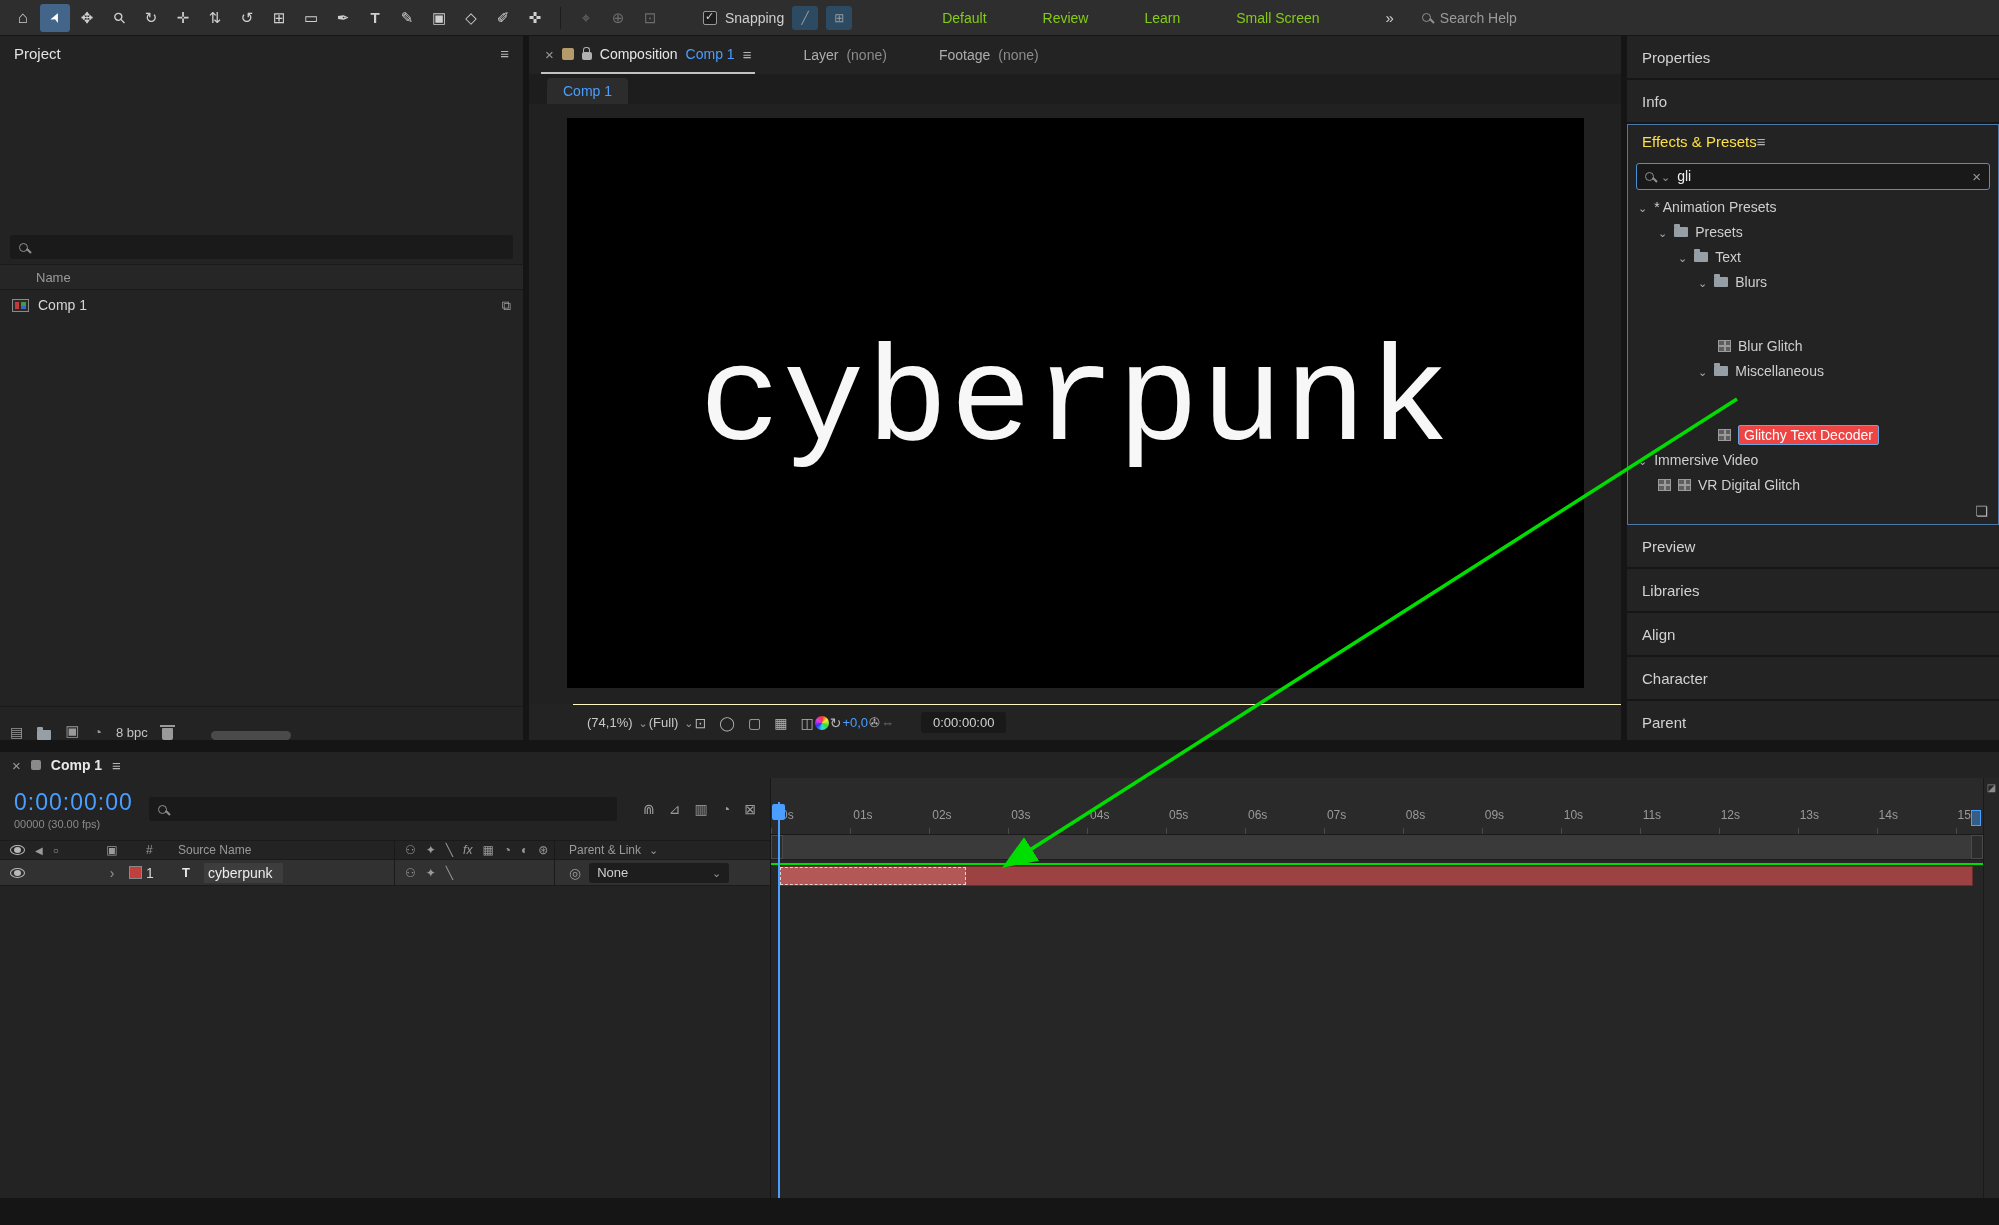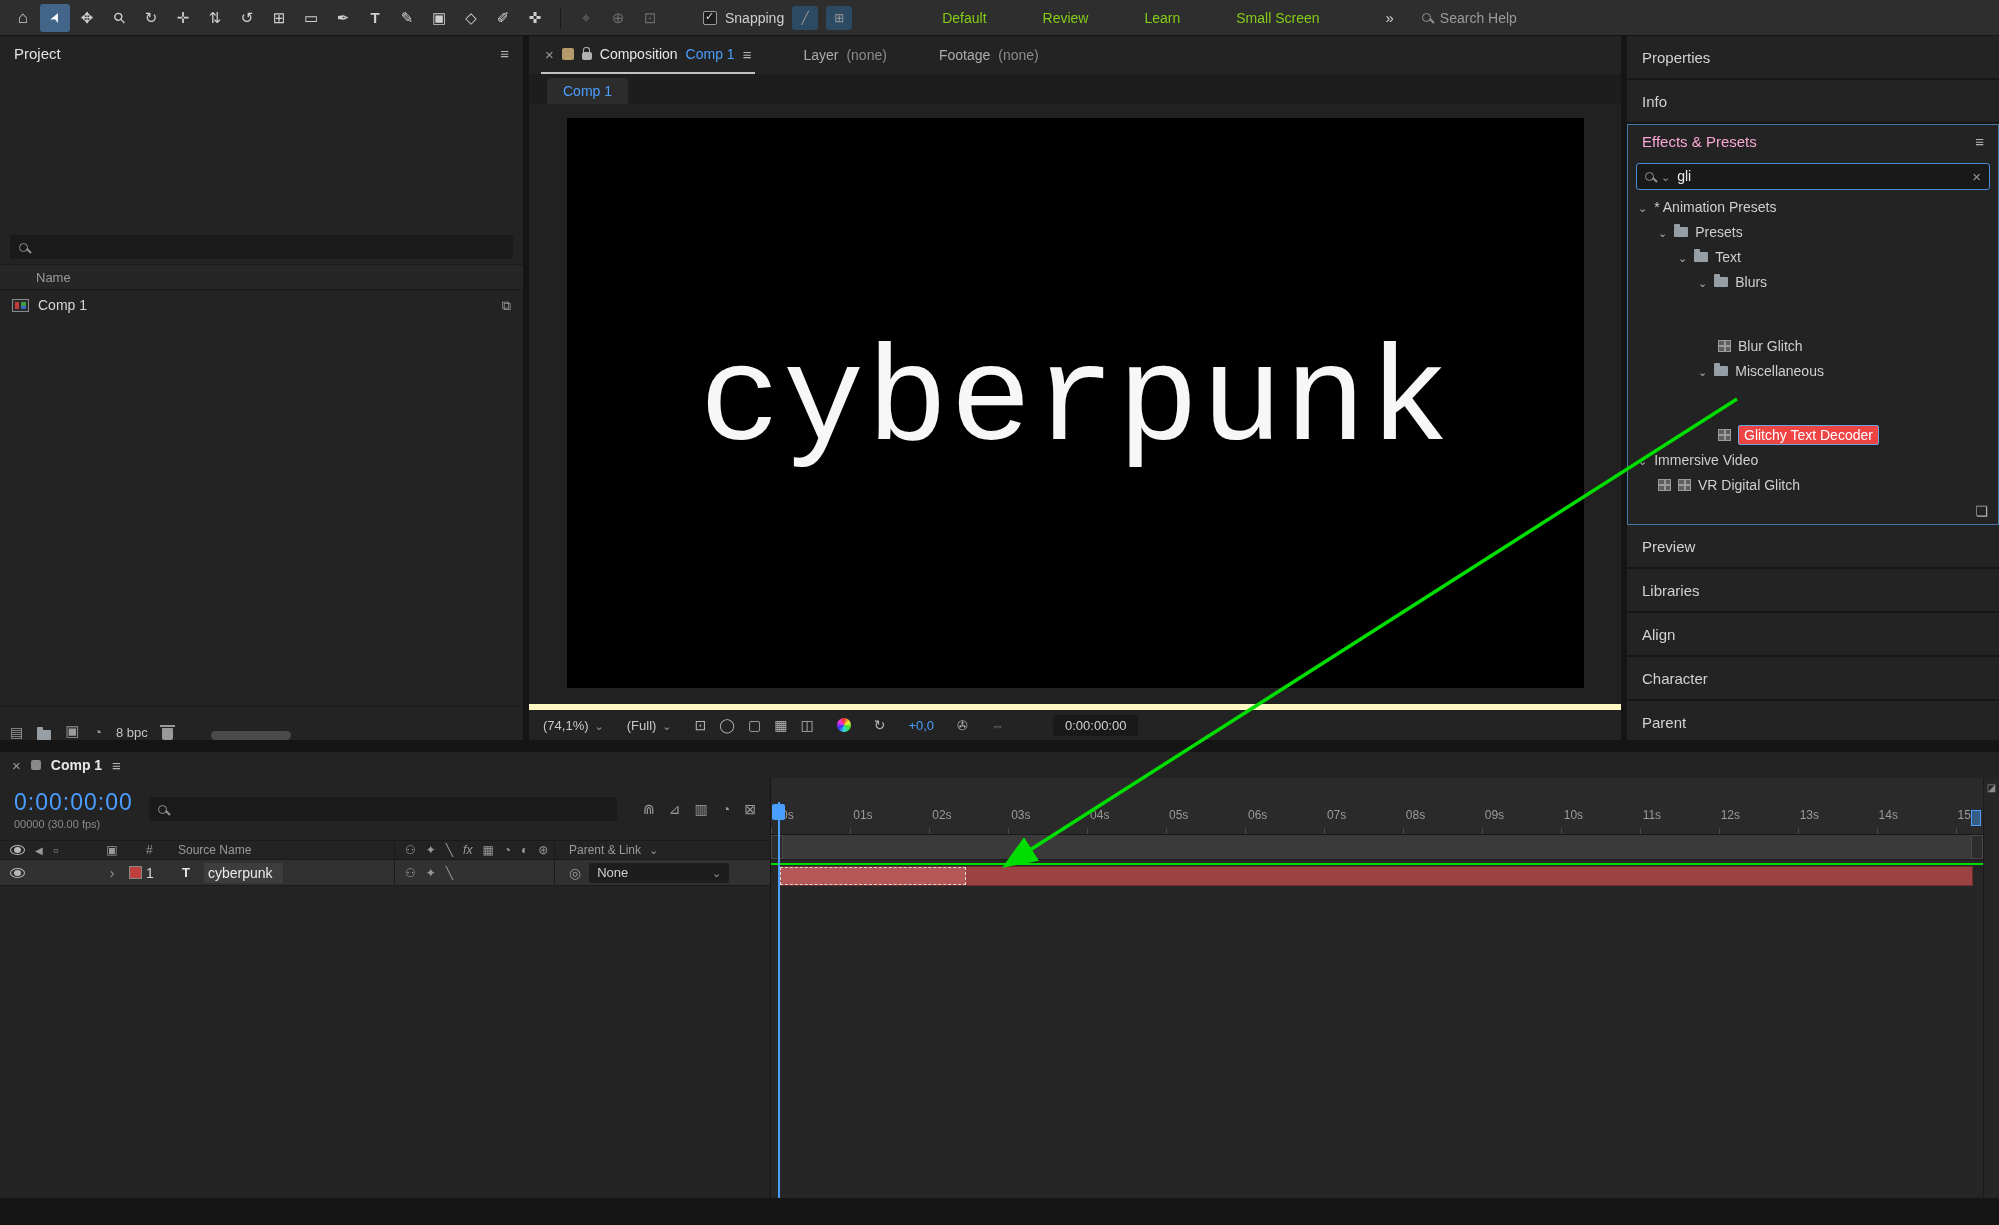--- a/index.html
+++ b/index.html
@@ -97,40 +97,40 @@
   .mini-lock { width:10px; height:8px; background:#b0b0b0; border-radius:2px; position:relative; margin-top:4px; }
   .mini-lock::before { content:""; position:absolute; top:-5px; left:1px; width:5px; height:5px; border:1.5px solid #b0b0b0; border-bottom:none; border-radius:3px 3px 0 0; }
   .vtab-label { color:#e6e6e6; }
   .vtab-value { color:#8c8c8c; }
   .vtab[data-active="true"] .vtab-value { color:#4a9eff; }
   .comp-strip { height:30px; background:#1d1d1d; display:flex; align-items:flex-end; padding-left:18px; }
   .comp-tab { background:#2c2c2c; border-radius:4px 4px 0 0; padding:5px 16px; color:#4a9eff; font-size:14px; }
   .canvas-wrap { flex:1; position:relative; background:#212121; }
   .stage { position:absolute; top:14px; left:38px; right:37px; height:570px; background:#000; display:flex; align-items:center; justify-content:center; }
   .stage-text { font-family:"Liberation Mono","DejaVu Sans Mono",monospace; font-size:136px; color:#f7f7f7; letter-spacing:2px; }
-  .viewer-bottom { height:36px; border-top:6px solid #fef9c3; display:flex; align-items:center; gap:23px; padding:0 14px; color:#c9c9c9; font-size:13px; }
+  .viewer-bottom { height:36px; border-top:1px solid #fef9c3; display:flex; align-items:center; gap:1px; padding:0 14px; color:#c9c9c9; font-size:13px;margin-left:44px; }
   .dd { display:flex; align-items:center; gap:6px; }
   .caret::before { content:"⌄"; color:#9a9a9a; font-size:11px; line-height:8px; }
   .vb-icon { color:#b5b5b5; font-size:14px; }
   [data-name="fit-viewer-icon"]::before{content:"⊡";}
   [data-name="mask-visibility-icon"]::before{content:"◯";}
   [data-name="region-of-interest-icon"]::before{content:"▢";}
   [data-name="transparency-grid-icon"]::before{content:"▦";}
   [data-name="view-layout-icon"]::before{content:"◫";}
   .color-wheel { width:14px; height:14px; border-radius:50%; background:conic-gradient(#e33,#ee3,#3d3,#3dd,#33e,#e3e,#e33); }
   .exposure-val { color:#4a9eff; }
   [data-name="snapshot-icon"]::before{content:"✇"; color:#b5b5b5;}
   [data-name="pixel-aspect-icon"]::before{content:"⇔"; color:#7a7a7a;}
   .vtimecode { background:#191919; border-radius:3px; padding:3px 12px; color:#d2d2d2; margin-left:26px; }
 
   
   .right-panel { width:372px; display:flex; flex-direction:column; overflow:hidden; }
   .rp-header { height:44px; flex:none; display:flex; align-items:center; padding:0 15px; color:#d2d2d2; font-size:15px; border-bottom:2px solid #161616; background:#232323; }
   .fx-block { border:1px solid #4b79a8; background:#232323; flex:none; }
-  .fx-head { height:33px; display:flex; align-items:center; justify-content:space-between; padding:0 14px; color:#f9a8d4; font-size:15px; }
+  .fx-head { height:33px; display:flex; align-items:center; justify-content:flex-start; padding:0 14px; color:#fde047; font-size:15px; }
   .fx-searchrow { height:36px; display:flex; align-items:center; padding:0 8px; }
   .fx-search { flex:1; height:27px; background:#191919; border:1px solid #4b8fd4; border-radius:3px; display:flex; align-items:center; gap:7px; padding:0 8px; color:#ededed; }
   .fx-search .x-icon { margin-left:auto; }
   .tree { }
   .tree-row { height:25px; display:flex; align-items:center; gap:7px; color:#cfcfcf; font-size:14px; }
   .tree-row[data-level="0"] { padding-left:10px; }
   .tree-row[data-level="1"] { padding-left:30px; }
   .tree-row[data-level="2"] { padding-left:50px; }
   .tree-row[data-level="3"] { padding-left:70px; }
   .tree-row[data-level="4"] { padding-left:90px;margin-top:39px; }

